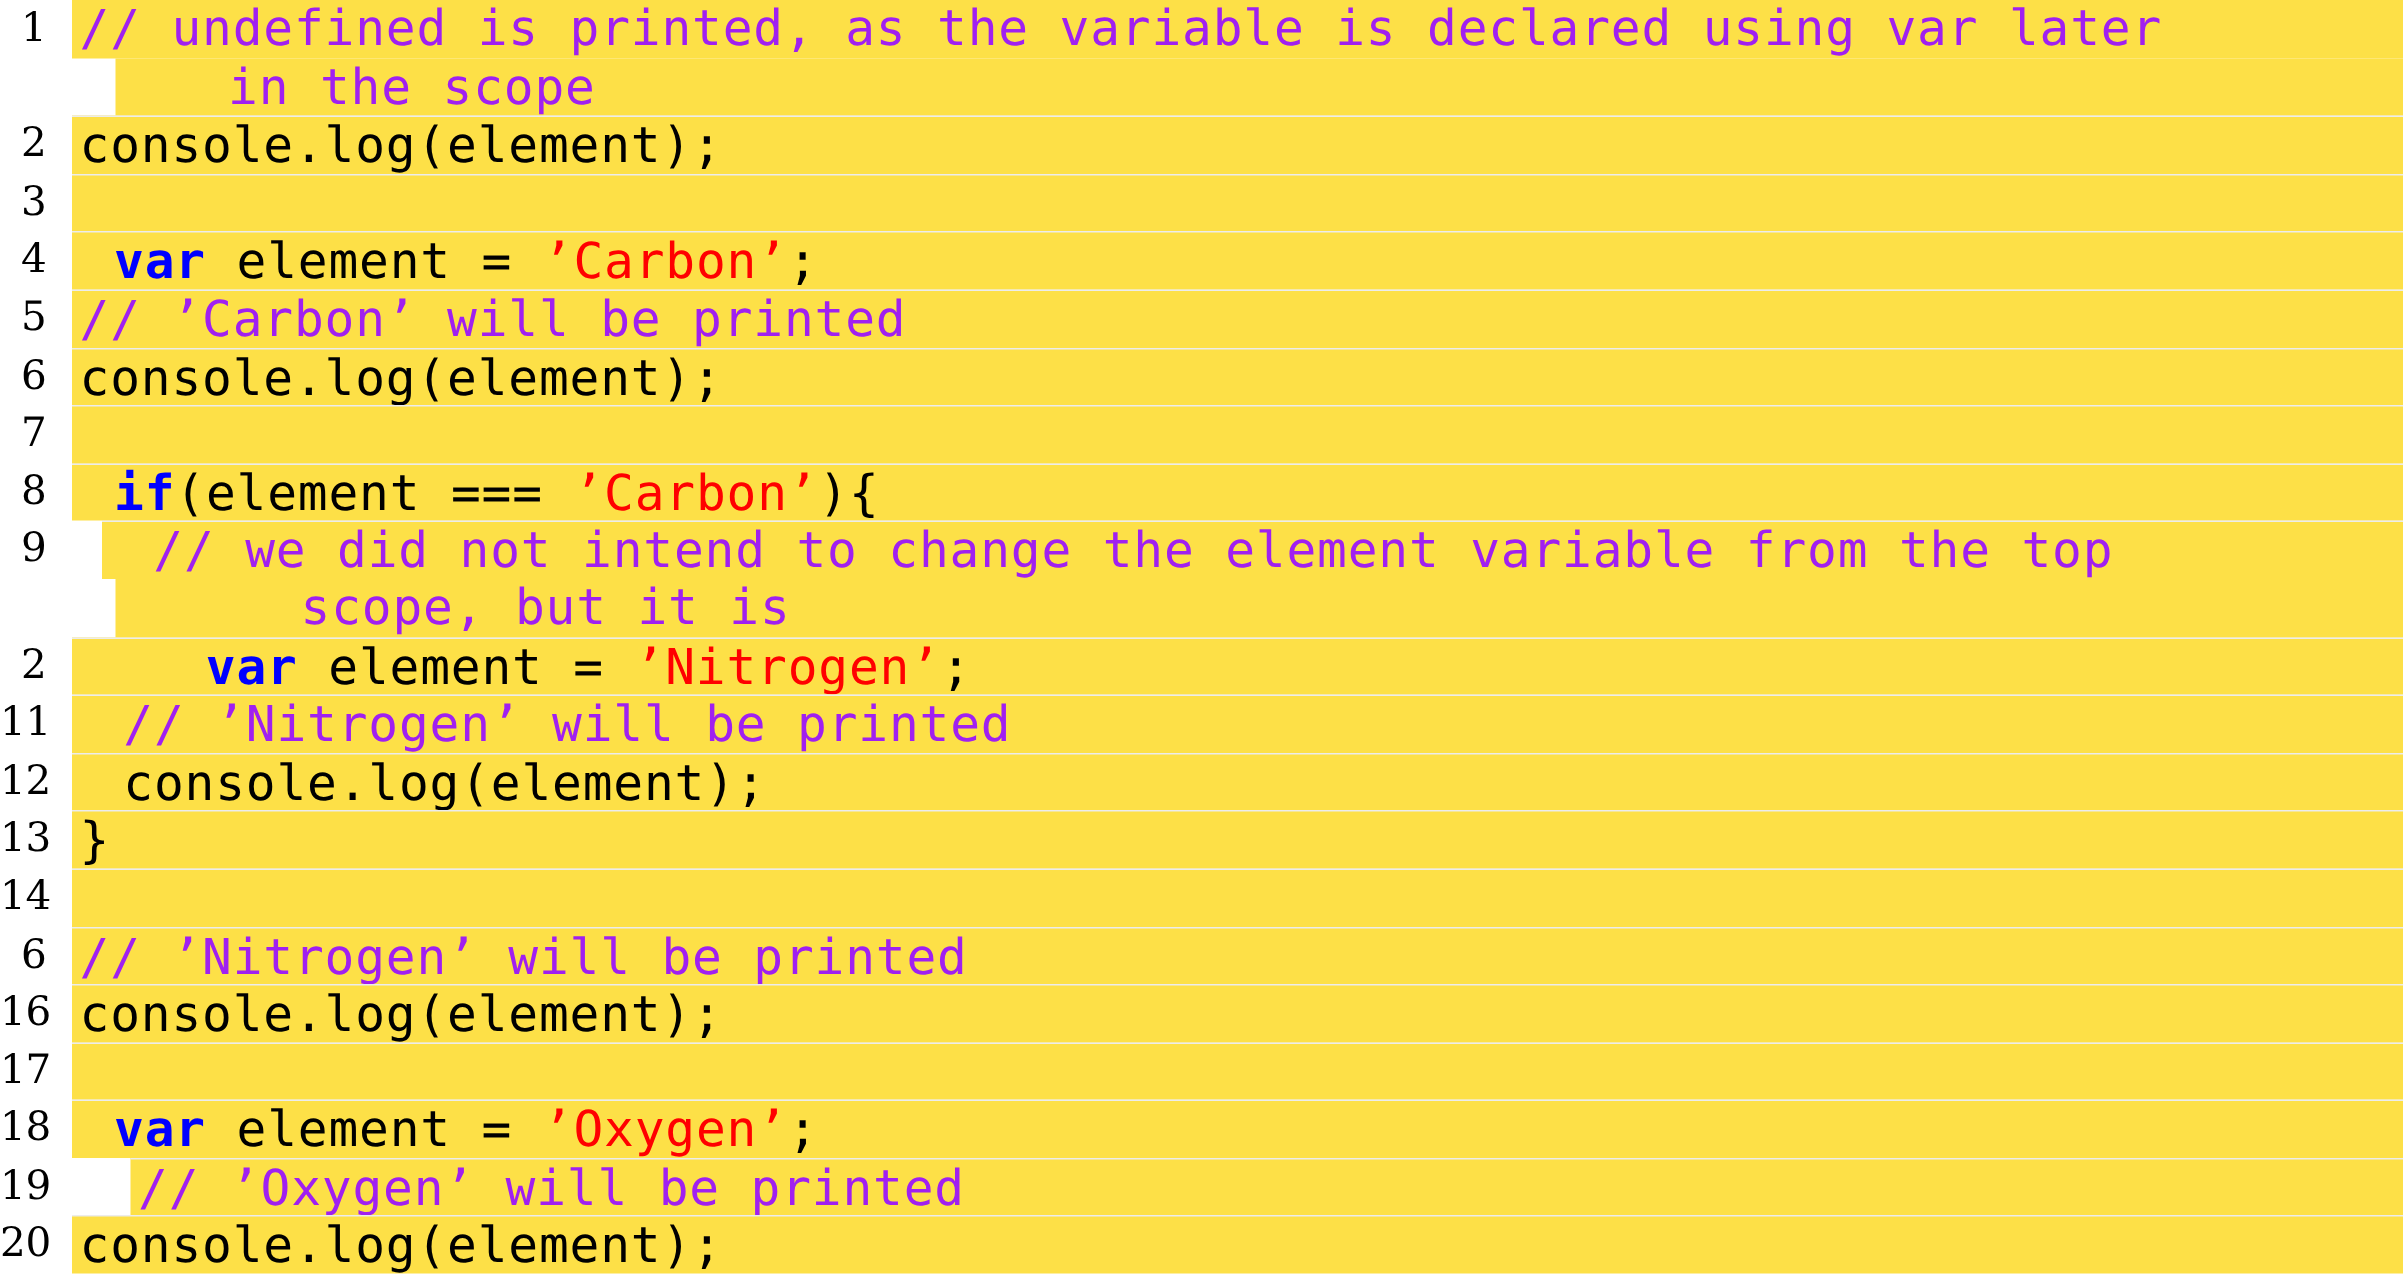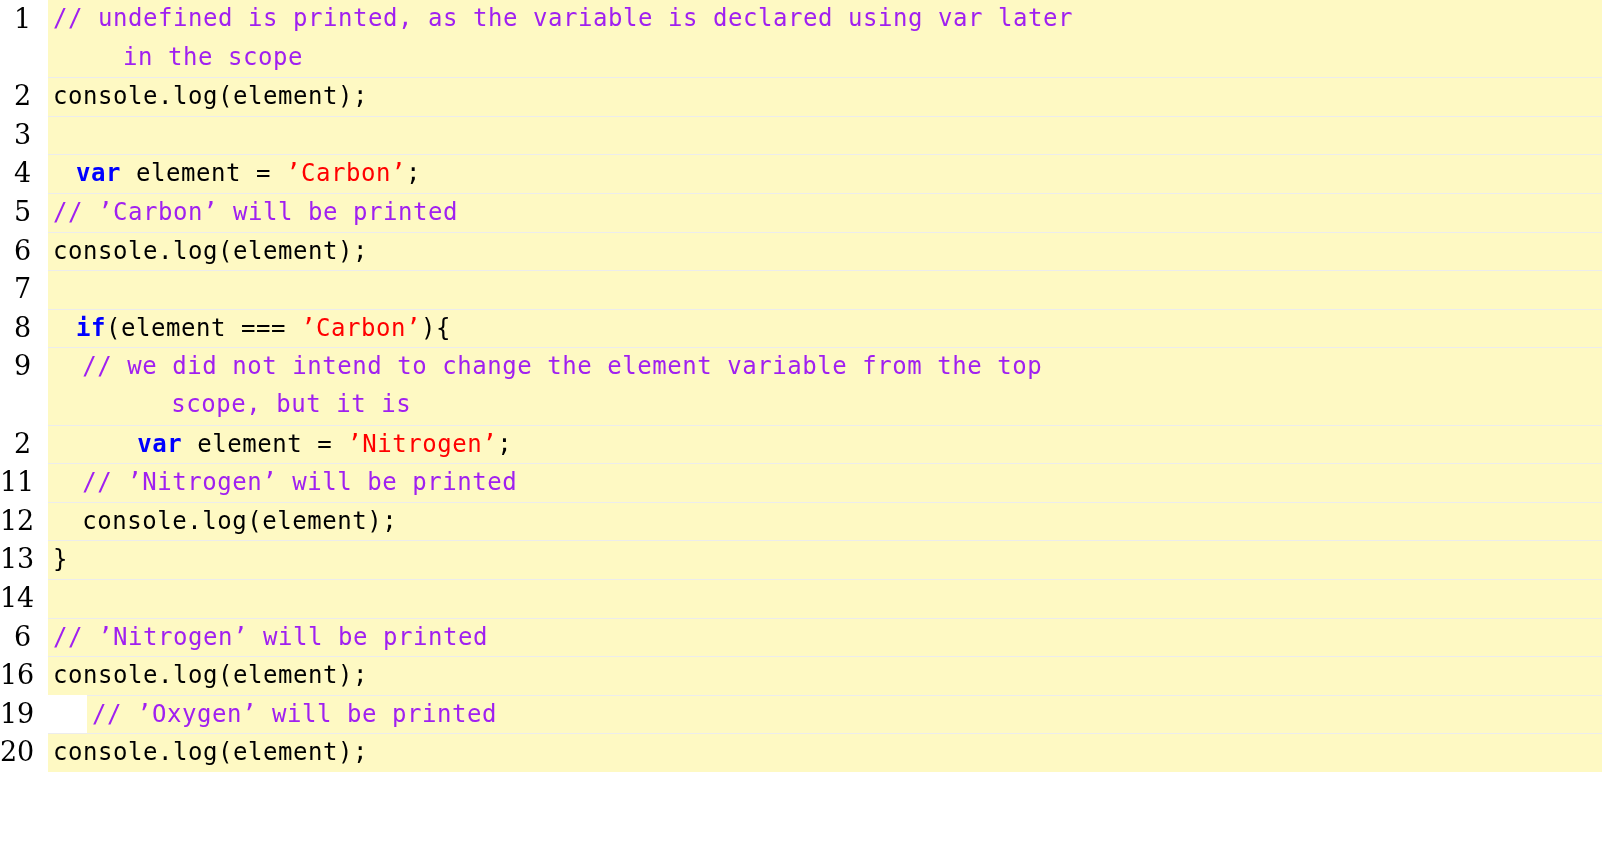--- a/index.html
+++ b/index.html
@@ -41,36 +41,36 @@
     font-size: 27px;
     line-height: 38.6px;
     color: #000000;
     letter-spacing: -0.2px;
     white-space: pre;
   }
 
   
   .codecell {
     flex: 1 1 auto;
-    background: #fef9c3;
+    background: #fde047;
     border-top: 1px solid #ececec;
     box-sizing: border-box;
     height: 38.6px;
     padding-left: 5px;
     font-family: "DejaVu Sans Mono", "Liberation Mono", monospace;
-    font-size: 24px;
+    font-size: 33px;
     line-height: 37.6px;
     letter-spacing: 0.55px;
     color: #000000;
     white-space: pre;
     overflow: hidden;
   }
   .row.first .codecell { border-top: none; }
   
-  .row.cont .codecell { border-top: none; }
+  .row.cont .codecell { border-top: none; margin-left: 29px; }
 
   
   .cmt { color: #a020f0; }
   .str { color: #ff0000; }
   .kw  { color: #0000ff; font-weight: bold; margin-left: 23px; }
   .pln { color: #000000; }
 </style>
 </head>
 <body>
 
@@ -106,21 +106,21 @@
     <div class="row">
       <div class="gutter">7</div>
       <div class="codecell" style="text-indent: 0px;"><span class="pln"></span></div>
     </div>
     <div class="row">
       <div class="gutter">8</div>
       <div class="codecell" style="text-indent: 0px;"><span class="kw">if</span><span class="pln">(element === </span><span class="str">’Carbon’</span><span class="pln">){</span></div>
     </div>
     <div class="row">
       <div class="gutter">9</div>
-      <div class="codecell" style="text-indent: 29.2px;"><span class="cmt">// we did not intend to change the element variable from the top</span></div>
+      <div class="codecell" style="text-indent: 29.2px; margin-left: 20px;"><span class="cmt">// we did not intend to change the element variable from the top</span></div>
     </div>
     <div class="row cont">
       <div class="gutter"></div>
       <div class="codecell" style="text-indent: 96.36px; padding-left: 27px;"><span class="cmt">scope, but it is</span></div>
     </div>
     <div class="row">
       <div class="gutter">2</div>
       <div class="codecell" style="text-indent: 29.2px; padding-left: 37px;"><span class="kw">var</span><span class="pln"> element = </span><span class="str">’Nitrogen’</span><span class="pln">;</span></div>
     </div>
     <div class="row">
@@ -141,20 +141,28 @@
     </div>
     <div class="row">
       <div class="gutter">6</div>
       <div class="codecell" style="text-indent: 0px;"><span class="cmt">// ’Nitrogen’ will be printed</span></div>
     </div>
     <div class="row">
       <div class="gutter">16</div>
       <div class="codecell" style="text-indent: 0px;"><span class="pln">console.log(element);</span></div>
     </div>
     <div class="row">
+      <div class="gutter">17</div>
+      <div class="codecell" style="text-indent: 0px;"><span class="pln"></span></div>
+    </div>
+    <div class="row">
+      <div class="gutter">18</div>
+      <div class="codecell" style="text-indent: 0px;"><span class="kw">var</span><span class="pln"> element = </span><span class="str">’Oxygen’</span><span class="pln">;</span></div>
+    </div>
+    <div class="row">
       <div class="gutter">19</div>
       <div class="codecell" style="text-indent: 0px; margin-left: 39px;"><span class="cmt">// ’Oxygen’ will be printed</span></div>
     </div>
     <div class="row">
       <div class="gutter">20</div>
       <div class="codecell" style="text-indent: 0px;"><span class="pln">console.log(element);</span></div>
     </div>
   </div>
 
 </body></html>

